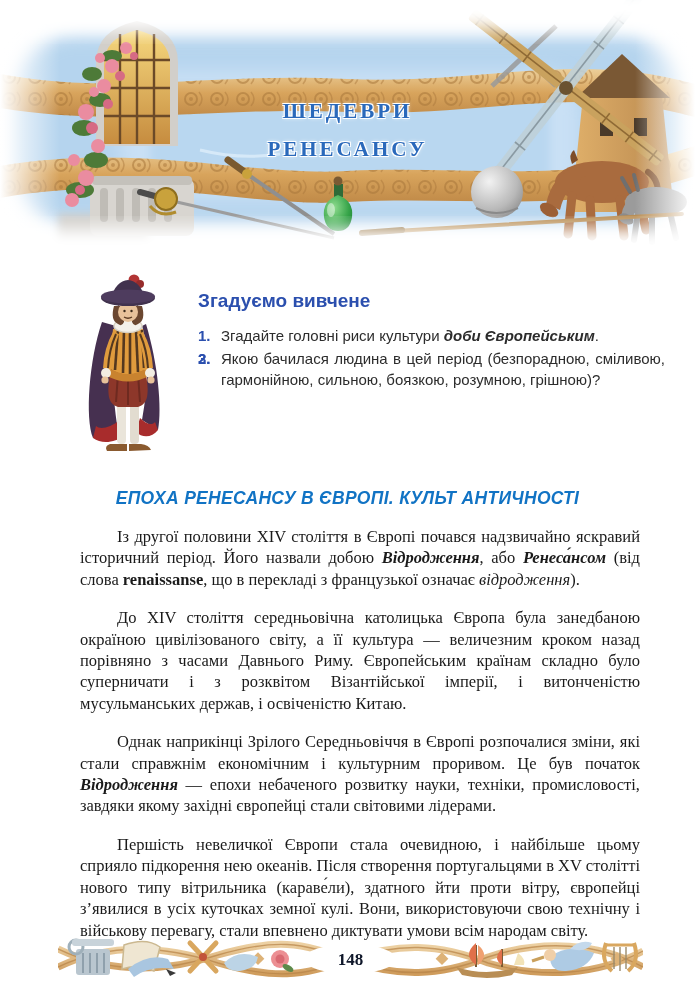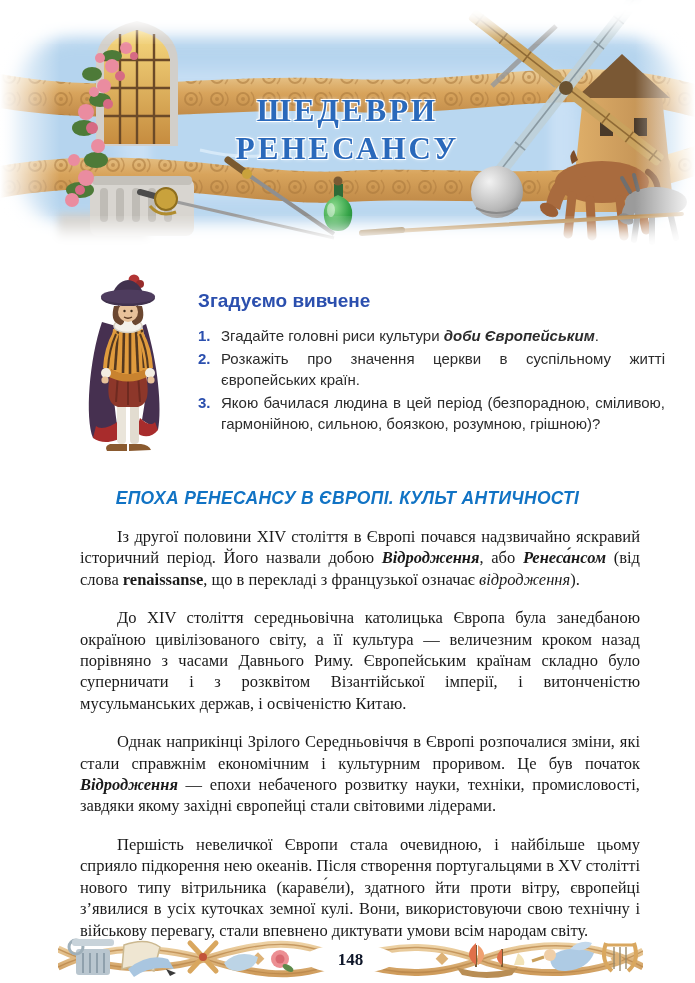--- a/index.html
+++ b/index.html
@@ -13,21 +13,21 @@
   }
 
   
   .banner{position:relative;height:256px;}
   .banner svg{display:block;}
   .banner-title{
     position:absolute;left:0;right:0;top:92px;
     text-align:center;
     font-family:"Liberation Serif", serif;
     font-weight:bold;
-    font-size:31px;line-height:38px;
+    font-size:21px;line-height:38px;
     letter-spacing:3px;
     color:#2a69bb;
     text-shadow:-1px -1px 0 #fff,1px -1px 0 #fff,-1px 1px 0 #fff,1px 1px 0 #fff,0 0 4px #ffffff;
   }
 
   
   .recall{display:flex;padding:10px 30px 0 72px;justify-content:space-between;}
   .recall-figure{flex:0 0 112px;margin-top:2px;}
   .recall-body{margin-left:14px;width:470px;padding-top:24px;}
   .recall-heading{
@@ -361,21 +361,20 @@
 
     <div class="recall-body">
       <h2 class="recall-heading">Згадуємо вивчене</h2>
       <ol class="recall-list">
         <li>
           <span class="num">1.</span>
           <span class="q-text"><span class="run-n">Згадайте головні риси культури </span><span class="run-bi">доби Європейським</span><span class="run-n">.</span></span>
         </li>
         <li>
           <span class="num">2.</span>
-          <span class="q-text"><span class="run-n">Розкажіть про значення церкви в суспільному житті європейських країн.</span></span>
         </li>
         <li>
           <span class="num">3.</span>
           <span class="q-text"><span class="run-n">Якою бачилася людина в цей період (безпорадною, сміливою, гармонійною, сильною, боязкою, розумною, грішною)?</span></span>
         </li>
       </ol>
     </div>
   </div>
 
   <h1 class="section-heading">ЕПОХА РЕНЕСАНСУ В ЄВРОПІ. КУЛЬТ АНТИЧНОСТІ</h1>

